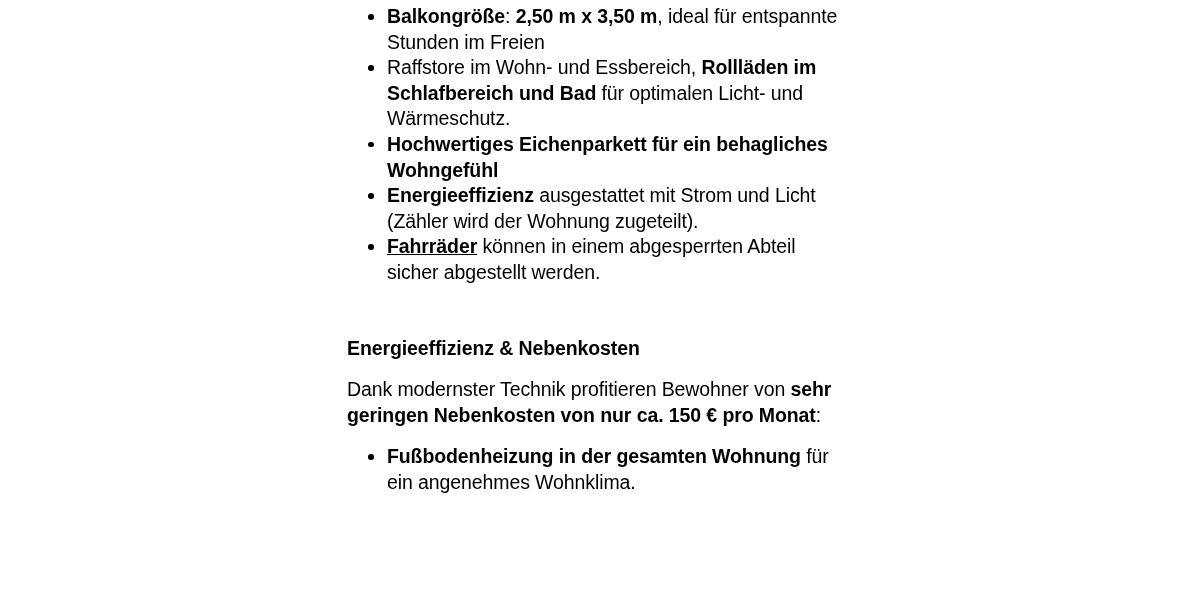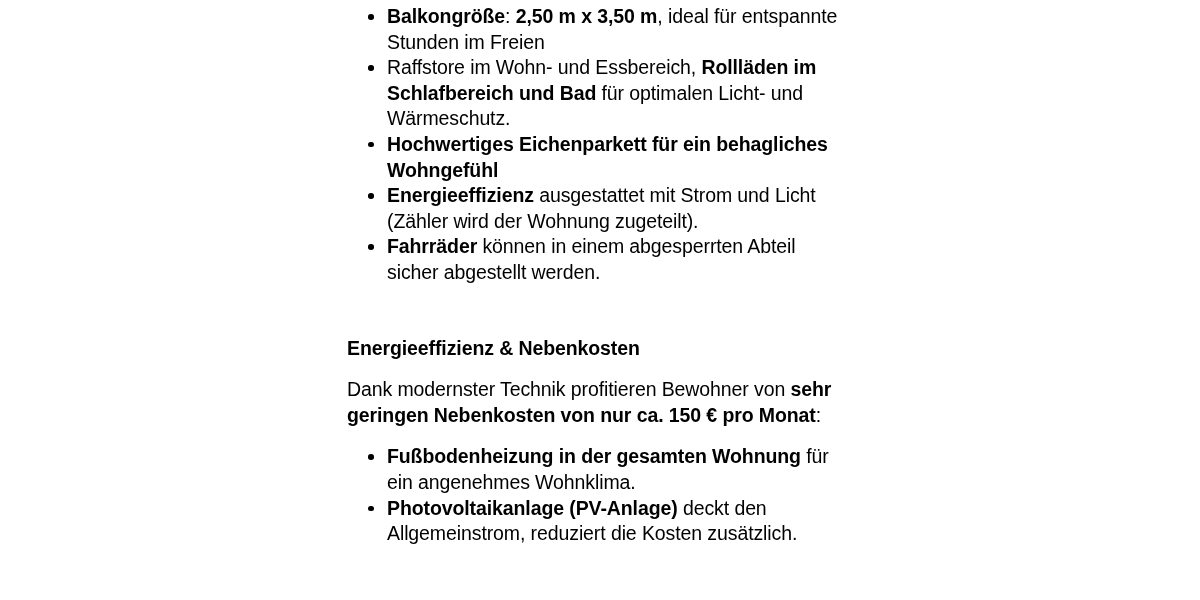--- a/index.html
+++ b/index.html
@@ -69,29 +69,28 @@
 </head>
 <body>
 
 <div id="doc">
 
   <ul class="bullets" id="features-list">
       <li><span style="font-weight: bold;">Balkongröße</span><span>: </span><span style="font-weight: bold;">2,50 m x 3,50 m</span><span>, ideal für entspannte Stunden im Freien</span></li>
       <li><span style="font-weight: normal;">Raffstore im Wohn- und Essbereich</span><span>, </span><span style="font-weight: bold;">Rollläden im Schlafbereich und Bad</span><span> für optimalen Licht- und Wärmeschutz.</span></li>
       <li><span style="font-weight: bold;">Hochwertiges Eichenparkett für ein behagliches Wohngefühl</span></li>
       <li><span style="font-weight: bold;">Energieeffizienz</span><span> ausgestattet mit Strom und Licht (Zähler wird der Wohnung zugeteilt).</span></li>
-      <li><span style="font-weight: bold;">Fahrräder</span><span> können in einem abgesperrten Abteil sicher abgestellt werden.</span></li>
+      <li><span style="font-weight: bold; text-decoration: underline;">Fahrräder</span><span> können in einem abgesperrten Abteil sicher abgestellt werden.</span></li>
     </ul>
 
   <div class="spacer-block"></div>
 
   <div>
     <p class="section-heading">Energieeffizienz &amp; Nebenkosten</p>
 
     <p class="para" id="energy-intro"><span>Dank modernster Technik profitieren Bewohner von </span><span style="font-weight: bold;">sehr geringen Nebenkosten von nur ca. 150 € pro Monat</span><span>:</span></p>
 
     <ul class="bullets" id="energy-list">
         <li><span style="font-weight: bold;">Fußbodenheizung in der gesamten Wohnung</span><span> für ein angenehmes Wohnklima.</span></li>
-        <li><span style="font-weight: bold;">Photovoltaikanlage (PV-Anlage)</span><span> deckt den Allgemeinstrom, reduziert die Kosten zusätzlich.</span></li>
       </ul>
   </div>
 
 </div>
 
 </body></html>

